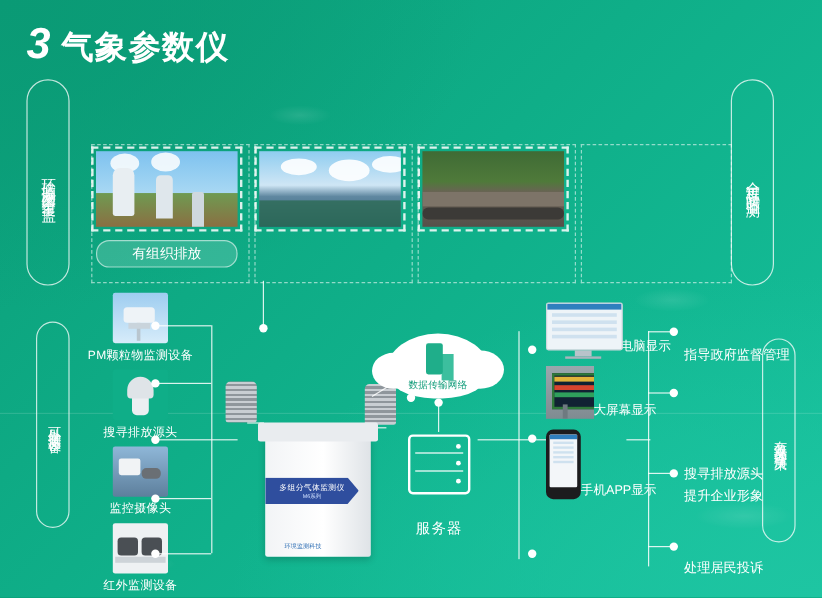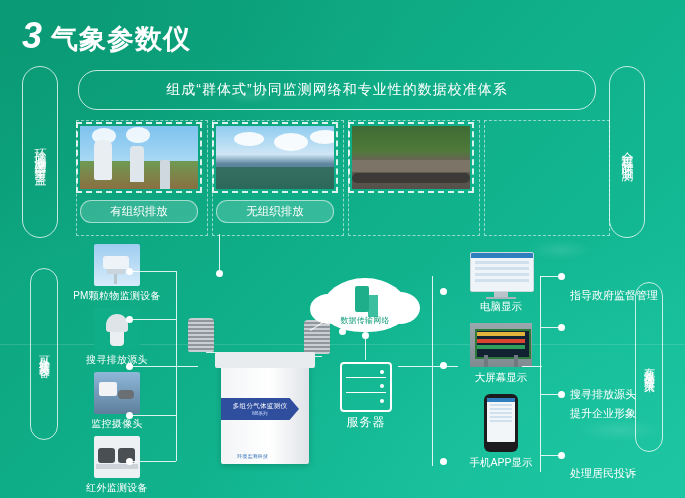--- a/index.html
+++ b/index.html
@@ -135,25 +135,25 @@
   .cloudshape:before{content:"";position:absolute;left:-12px;top:16px;width:36px;height:30px;background:#fff;border-radius:50%;}
   .cloudshape:after{content:"";position:absolute;right:-12px;top:14px;width:40px;height:32px;background:#fff;border-radius:50%;}
   #cloudtxt{position:absolute;left:0;right:0;bottom:6px;text-align:center;font-size:8px;color:#0e9b78;z-index:2;letter-spacing:.2px;}
   .cloudsvr{position:absolute;left:33px;top:8px;width:14px;height:26px;background:#1fae8a;border-radius:2px;z-index:2;
     box-shadow:11px 7px 0 -2px #3cbf9e;}
 
   #server{position:absolute;left:340px;top:362px;width:52px;text-align:center;}
   .srvbox{width:48px;height:46px;border:2px solid #fff;border-radius:4px;margin:0 auto;position:relative;}
   .srvline{position:absolute;left:4px;right:4px;height:1px;background:#fff;}
   .srvdot{position:absolute;right:6px;width:4px;height:4px;border-radius:50%;background:#fff;}
-  #servertxt{margin-top:2px;font-size:12px;letter-spacing:1px;}
+  #servertxt{margin-top:20px;font-size:12px;letter-spacing:1px;}
 
   
   #rightcol{position:absolute;left:455px;top:252px;width:92px;}
-  .rdev{display:flex;flex-direction:column;align-items:center;margin-bottom:9px;}
+  .rdev{display:flex;align-items:flex-end;margin-bottom:9px;}
   .rlabel{font-size:10.5px;margin-top:4px;white-space:nowrap;}
   .monitor{width:62px;height:44px;position:relative;}
   .mon-scr{width:62px;height:38px;background:#eef4f8;border:1px solid #cfd8de;border-radius:2px;overflow:hidden;}
   .mon-bar{height:5px;background:#2f7fbe;}
   .mon-row{height:3px;margin:3px 4px;background:#cfe1ef;}
   .mon-stand{width:14px;height:5px;background:#b9c3ca;margin:0 auto;}
   .mon-base{width:30px;height:2px;background:#a9b4bc;margin:0 auto;}
   .phone{width:34px;height:58px;background:#1c1c1e;border-radius:6px;padding:4px 3px;box-sizing:border-box;}
   .ph-scr{width:100%;height:44px;background:#f3f6f9;border-radius:1px;overflow:hidden;}
   .ph-top{height:4px;background:#2f7fbe;}
@@ -174,39 +174,37 @@
   <div id="header">
     <div id="num">3</div>
     <div id="title">气象参数仪</div>
   </div>
 
   <div class="vpill" id="vleft">环境监测网络全覆盖</div>
   <div class="vpill" id="vright">全过程实时监测</div>
   <div class="vpill" id="vleft2">可外接监测设备</div>
   <div class="vpill" id="vright2">有效支撑管理决策</div>
 
-  <div id="banner">组成“群体式”协同监测网络和专业性的数据校准体系</div>
 
   <div class="dotframe" style="left:76px;top:120px;width:130px;height:114px;"></div>
   <div class="dotframe" style="left:212px;top:120px;width:130px;height:114px;"></div>
   <div class="dotframe" style="left:348px;top:120px;width:130px;height:114px;"></div>
   <div class="dotframe" style="left:484px;top:120px;width:124px;height:114px;"></div>
 
   <div id="cards">
     <div class="card">
       <div class="photo">
           <div class="inner ph-stack"></div>
         </div>
       <div class="clabel">有组织排放</div>
     </div>
     <div class="card">
       <div class="photo">
           <div class="inner ph-water"></div>
         </div>
-      <div class="clabel">无组织排放</div>
     </div>
     <div class="card">
       <div class="photo">
           <div class="inner ph-pipe"></div>
         </div>
     </div>
   </div>
 
   <div id="leftcol">
     <div class="dev">

